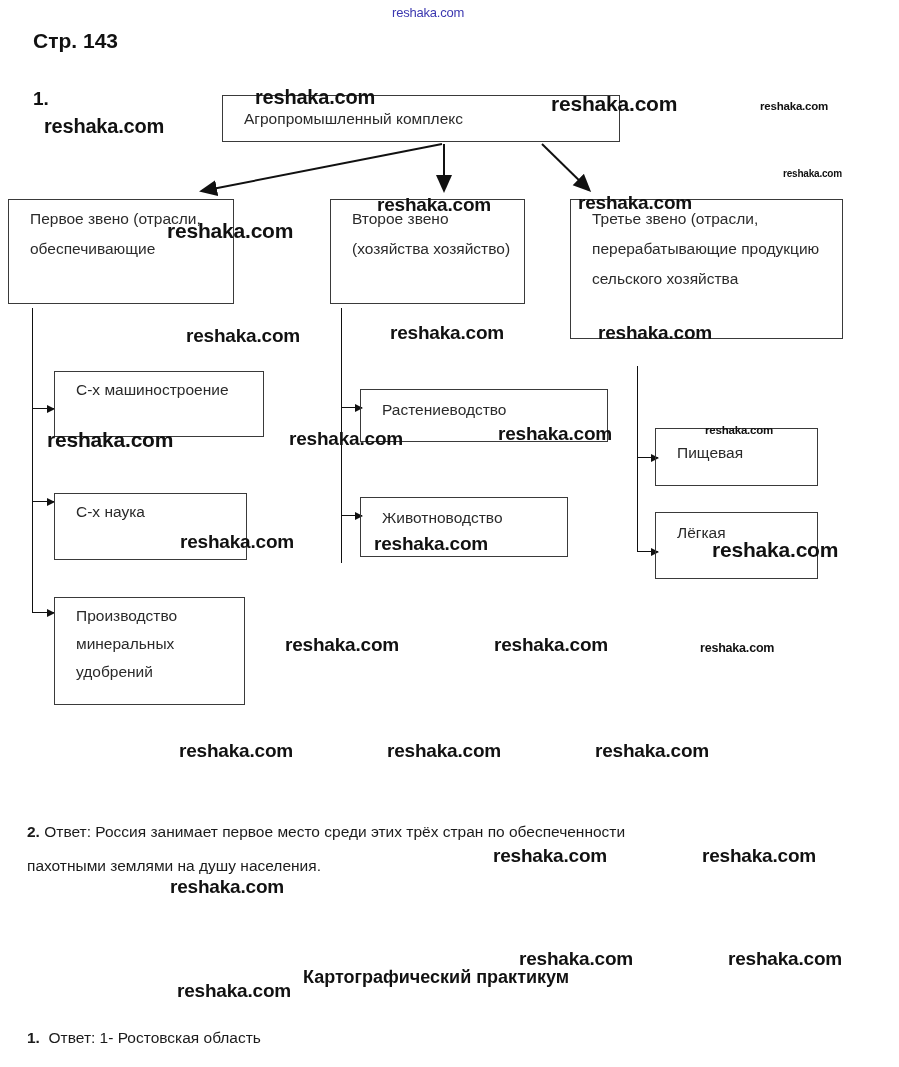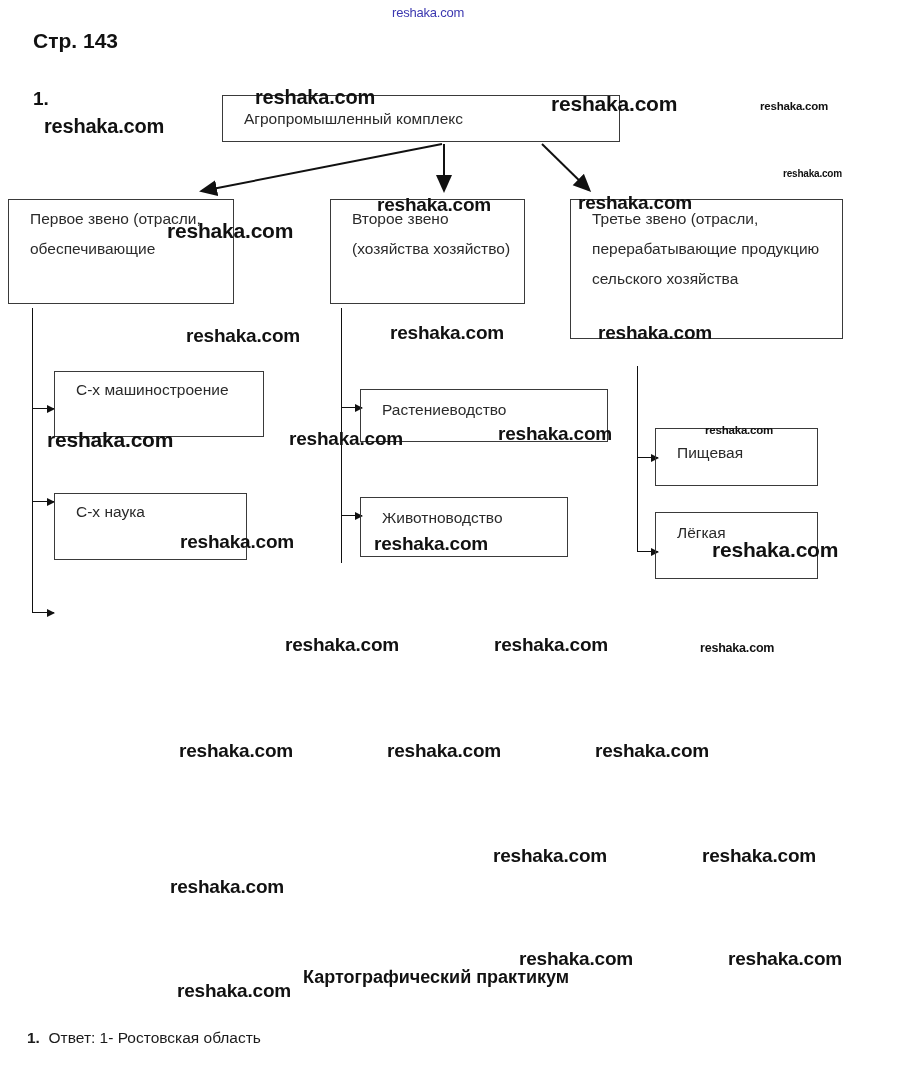--- a/index.html
+++ b/index.html
@@ -140,35 +140,41 @@
     <span>Третье звено (отрасли, перерабатывающие продукцию сельского хозяйства</span>
   </div>
 
   <div class="vline" style="left:32px; top:308px; height:305px;"></div>
   <div class="harrow" style="left:32px; top:408px; width:22px;"></div>
   <div class="harrow" style="left:32px; top:501px; width:22px;"></div>
   <div class="harrow" style="left:32px; top:612px; width:22px;"></div>
 
   <div class="node tight" style="left:54px; top:371px; width:210px; height:66px;">С-х машиностроение</div>
   <div class="node tight" style="left:54px; top:493px; width:193px; height:67px;">С-х наука</div>
+  <div class="node tight" style="left:54px; top:597px; width:191px; height:108px;">Производство минеральных удобрений</div>
 
   <div class="vline" style="left:341px; top:308px; height:255px;"></div>
   <div class="harrow" style="left:341px; top:407px; width:21px;"></div>
   <div class="harrow" style="left:341px; top:515px; width:21px;"></div>
 
   <div class="node tight" style="left:360px; top:389px; width:248px; height:53px; padding-top:6px;">Растениеводство</div>
   <div class="node tight" style="left:360px; top:497px; width:208px; height:60px; padding-top:6px;">Животноводство</div>
 
   <div class="vline" style="left:637px; top:366px; height:186px;"></div>
   <div class="harrow" style="left:637px; top:457px; width:21px;"></div>
   <div class="harrow" style="left:637px; top:551px; width:21px;"></div>
 
   <div class="node tight" style="left:655px; top:428px; width:163px; height:58px; padding-top:10px;">Пищевая</div>
   <div class="node tight" style="left:655px; top:512px; width:163px; height:67px; padding-top:6px;">Лёгкая</div>
 
+  <div class="para" style="left:27px; top:815px; width:870px;">
+    <b>2.</b>
+    <span>Ответ: Россия занимает первое место среди этих трёх стран по обеспеченности</span><br>
+    <span>пахотными землями на душу населения.</span>
+  </div>
 
   <div class="section-title" style="left:303px; top:967px;">Картографический практикум</div>
 
   <div class="para" style="left:27px; top:1021px; width:700px;">
     <b>1.</b>
     &nbsp;<span>Ответ: 1- Ростовская область</span>
   </div>
 
   <div class="wm" style="left:44px; top:115px;  font-size:20px;">reshaka.com</div>
   <div class="wm" style="left:255px; top:86px;  font-size:20px;">reshaka.com</div>

